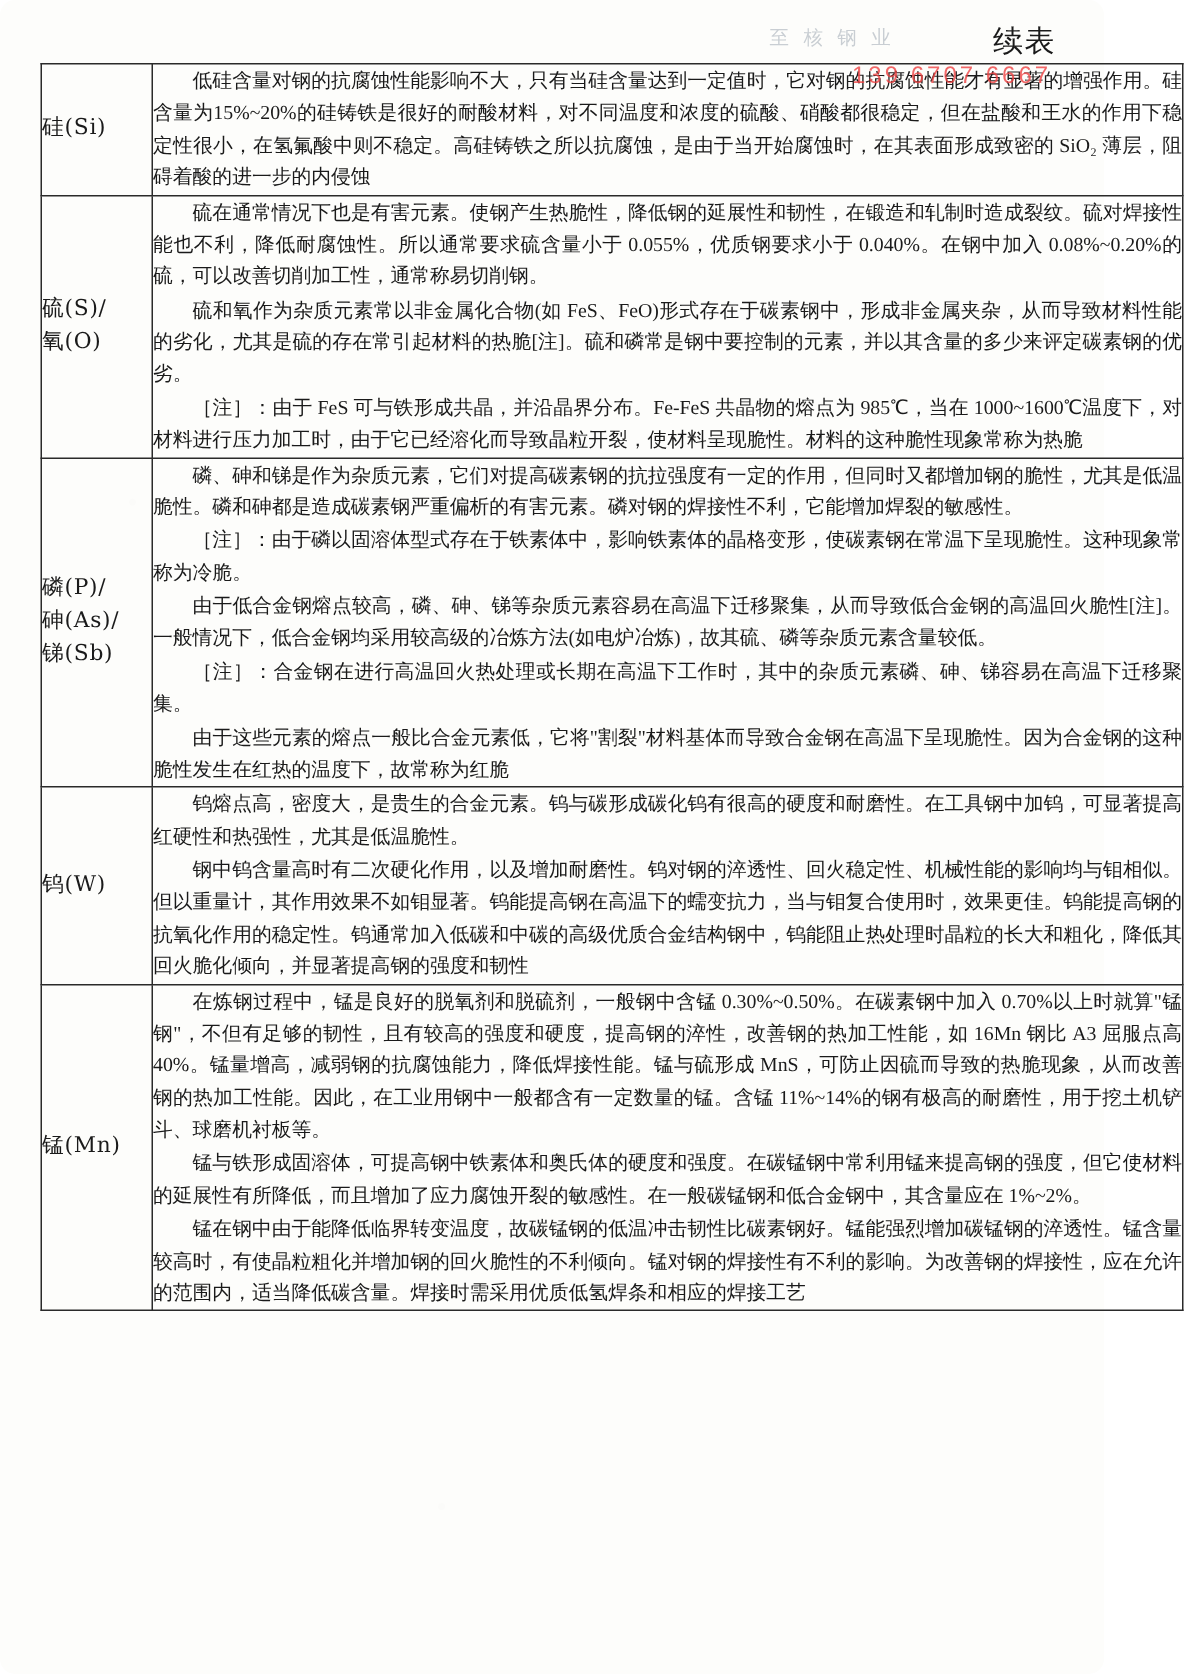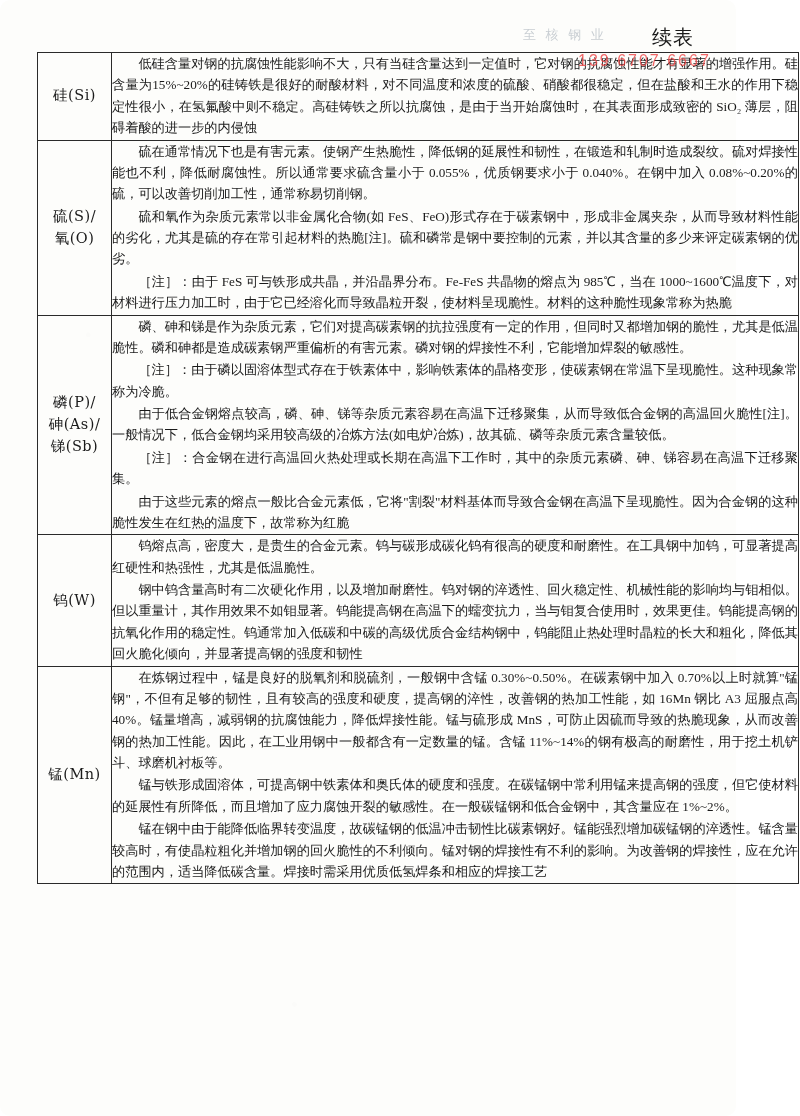--- a/index.html
+++ b/index.html
@@ -13,21 +13,21 @@
     font-family: "DejaVu Serif", "Liberation Serif", serif;
     color: #1a1a1a;
     position: relative;
     overflow: hidden;
   }
   .page {
     position: relative;
     width: 736px;
     height: 1116px;
     box-sizing: border-box;
-    padding: 18px;
+    padding: 8px;
     background: #fdfdfb;
     border-radius: 10px;
   }
   
   .page::before {
     content: "";
     position: absolute;
     inset: 0;
     pointer-events: none;
     background:
@@ -79,21 +79,20 @@
     padding: 0;
   }
   .col-elem { width: 74px; }
   .th-row td {
     text-align: center;
     font-size: 14.5px;
     padding: 6px 0 7px;
     letter-spacing: 1px;
   }
   .elem-cell {
-    text-align: center;
     font-size: 14.5px;
     line-height: 1.5;
     letter-spacing: 0.5px;
     padding: 2px 0;
   }
   .body-cell {
     padding: 6px 8px 7px 8px;
     font-size: 13.2px;
     line-height: 1.62;
     text-align: justify;

